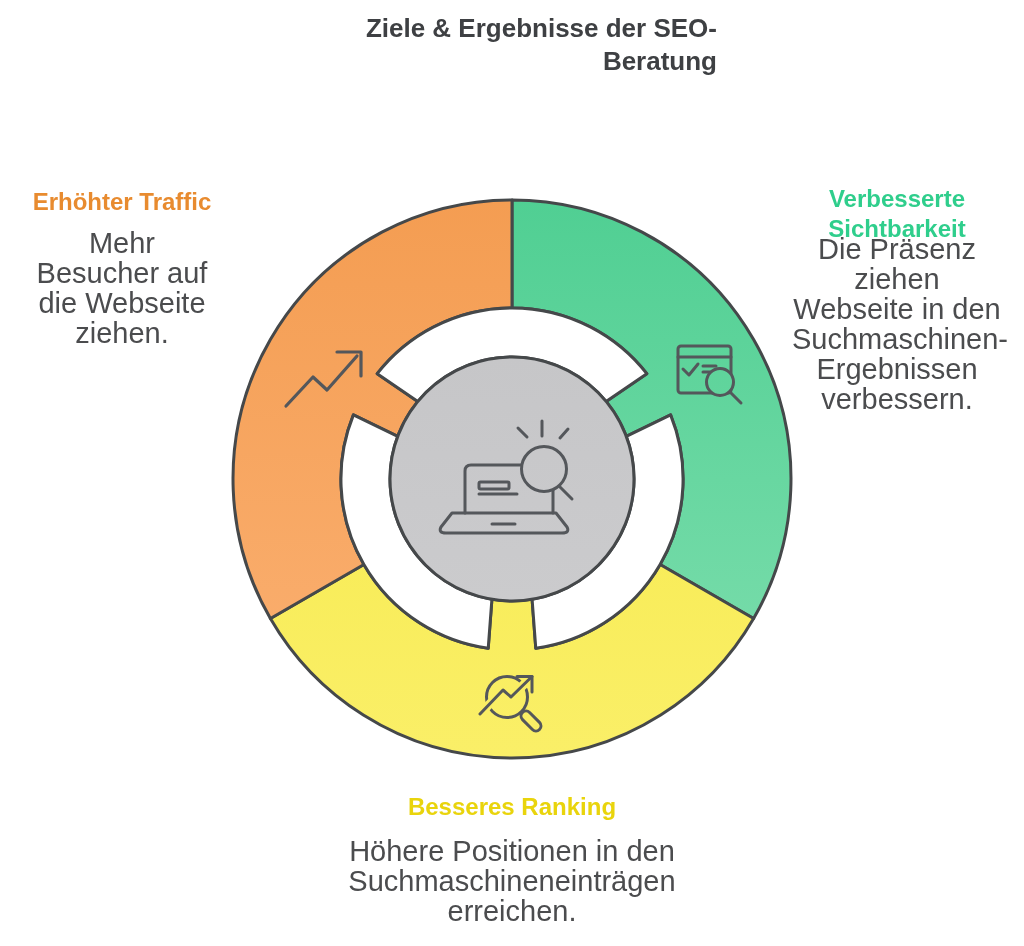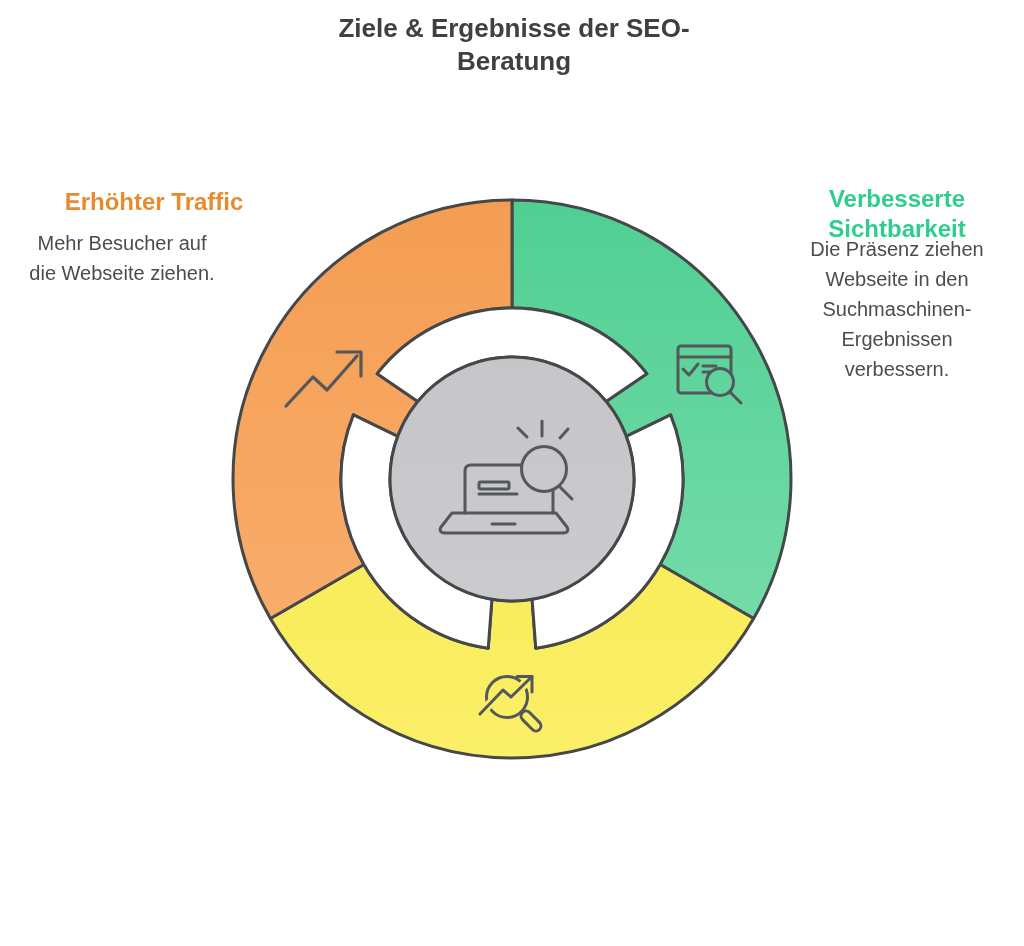--- a/index.html
+++ b/index.html
@@ -4,22 +4,22 @@
 <style>
   html,body{margin:0;padding:0;background:#ffffff;}
   .stage{
     position:relative;width:1024px;height:946px;background:#ffffff;
     font-family:"Liberation Sans","DejaVu Sans",sans-serif;overflow:hidden;
   }
   .stage svg{position:absolute;left:0;top:0;}
   .txt{position:absolute;text-align:center;}
   .title{font-size:26px;line-height:33px;font-weight:700;color:#3E4043;}
   .seg-label{font-size:24px;line-height:30px;font-weight:700;}
-  .seg-desc{font-size:20px;line-height:30px;font-weight:400;color:#4B4C4E;}
-  .nowrap{white-space:nowrap;margin-left:32px;}
+  .seg-desc{font-size:29px;line-height:30px;font-weight:400;color:#4B4C4E;}
+  .nowrap{white-space:nowrap;}
 </style>
 </head>
 <body>
 
 <div class="stage">
 
   <svg width="1024" height="946" viewBox="0 0 1024 946">
     <defs>
       <linearGradient id="gradOrange" gradientUnits="userSpaceOnUse" x1="512" y1="200" x2="512" y2="758">
         <stop offset="0" stop-color="#F49D52"></stop>
@@ -82,22 +82,24 @@
       <circle cx="507" cy="697" r="20.5" stroke-width="3" stroke="#54575B"></circle>
       <path d="M480,714 L503,690 L511,697 L532,676.5" stroke="url(#gradYellow)" stroke-width="9"></path>
       <g stroke-width="3" stroke="#54575B">
         <path d="M480,714 L503,690 L511,697 L532,676.5"></path>
         <path d="M517,676.5 H532 V692"></path>
         <rect x="-5" y="-12" width="10" height="24" rx="5" transform="translate(531,721) rotate(-45)"></rect>
       </g>
     </g>
   </svg>
 
-  <div class="txt title" style="left:304px;top:12px;width:420px;">Ziele &amp; Ergebnisse der SEO-Beratung</div>
+  <div class="txt title" style="left:297px;top:12px;width:420px;text-align:right;">Ziele &amp; Ergebnisse der SEO-Beratung</div>
 
   <div class="txt seg-label nowrap" style="left: 27px; top: 187px; width: 190px; color: rgb(232, 139, 47);">Erhöhter Traffic</div>
   <div class="txt seg-desc" style="left:27px;top:228px;width:190px;">Mehr Besucher auf die Webseite ziehen.</div>
 
   <div class="txt seg-label" style="left: 792px; top: 172px; width: 210px; color: rgb(47, 206, 140); margin-top: 12px;">Verbesserte Sichtbarkeit</div>
   <div class="txt seg-desc" style="left:792px;top:234px;width:210px;">Die Präsenz ziehen Webseite in den Suchmaschinen-Ergebnissen verbessern.</div>
 
+  <div class="txt seg-label" style="left: 342px; top: 792px; width: 340px; color: rgb(233, 212, 12);">Besseres Ranking</div>
+  <div class="txt seg-desc" style="left:342px;top:836px;width:340px;">Höhere Positionen in den Suchmaschineneinträgen erreichen.</div>
 
 </div>
 
 </body></html>

